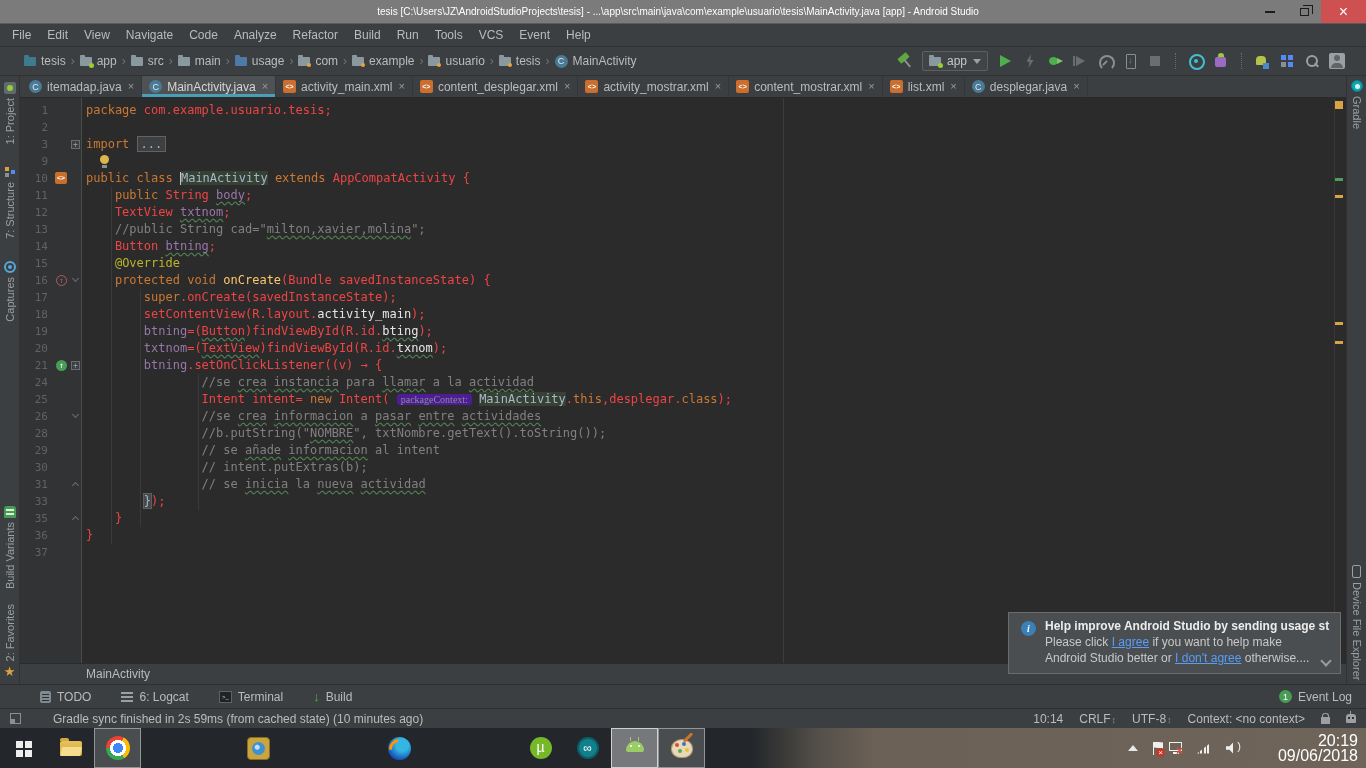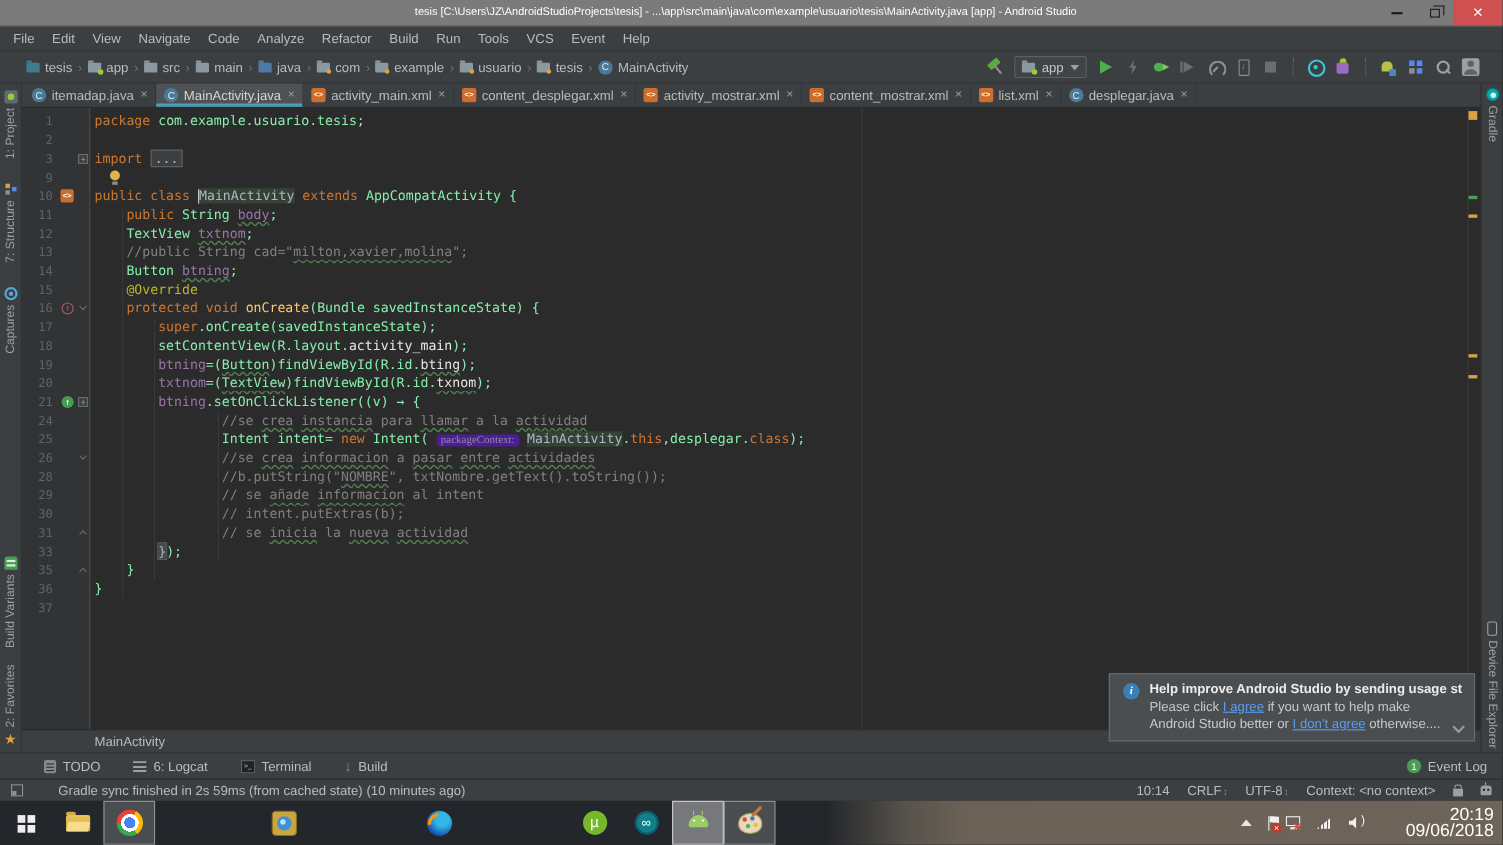--- a/index.html
+++ b/index.html
@@ -101,21 +101,21 @@
 .gutter-bg{position:absolute;left:0;top:0;bottom:0;width:62px;background:#313335;border-right:1px solid #4a4a4a}
 .margin-line{position:absolute;top:0;bottom:0;left:763px;width:1px;background:#3a3d3f}
 .iguide{position:absolute;width:1px;background:#383b3d}
 .code{position:absolute;top:4px;left:0;right:14px;font-family:"DejaVu Sans Mono",monospace;font-size:12px;line-height:17px}
 .cline{display:flex;height:17px;white-space:pre}
 .gut{display:flex;flex:none;width:62px}
 .ln{flex:1;text-align:right;padding-right:6px;color:#606366;font-size:11px;line-height:17px;font-family:"DejaVu Sans Mono",monospace}
 .gic{width:16px;position:relative;flex:none}
 .gfold{width:12px;flex:none;position:relative}
 .ctext{padding-left:4px}
-.tk{color:#cc7832}.td{color:#86efac}.tc{color:#808080}.tf{color:#9876aa}.tm{color:#ffc66b}.ta{color:#bbb529}
+.tk{color:#cc7832}.td{color:#ef4444}.tc{color:#808080}.tf{color:#9876aa}.tm{color:#ffc66b}.ta{color:#bbb529}
 .ti{color:#e5e5e5;}
 .wav{text-decoration-line:underline;text-decoration-style:wavy;text-decoration-color:#4e8052;text-underline-offset:2px}
 .thl{background:#344134;color:#a9b7c6}
 .tbrc{background:#45494d;outline:1px solid #5a5f62;color:#a9b7c6}
 .thint{background:#4c1d95;color:#8a8f93;border-radius:3px;padding:0 4px;font-size:10px;font-family:Liberation Serif, serif}
 .tfoldbox{background:#3c4042;border:1px solid #5f6366;color:#adb2b8;padding:0 3px}
 .tcaret{display:inline-block;width:0;border-left:2px solid #c8c8c8;height:13px;vertical-align:text-bottom;margin-right:-1px}
 .tbulb{display:inline-block;width:10px;height:13px;position:relative;vertical-align:text-bottom}
 .tbulb::before{content:"";position:absolute;top:0;left:0;width:9px;height:9px;border-radius:50%;background:#dcb64a}
 .tbulb::after{content:"";position:absolute;bottom:0;left:2px;width:5px;height:3px;background:#8a8f92}
@@ -259,21 +259,21 @@
         <span>src</span>
       </span>
       <span class="crumb-sep">›</span>
       <span class="crumb">
         <span class="bicon folder folder-icon"></span>
         <span>main</span>
       </span>
       <span class="crumb-sep">›</span>
       <span class="crumb">
         <span class="bicon folder source-folder-icon"></span>
-        <span>java</span>
+        <span>usage</span>
       </span>
       <span class="crumb-sep">›</span>
       <span class="crumb">
         <span class="bicon folder package-icon"></span>
         <span>com</span>
       </span>
       <span class="crumb-sep">›</span>
       <span class="crumb">
         <span class="bicon folder package-icon"></span>
         <span>example</span>

